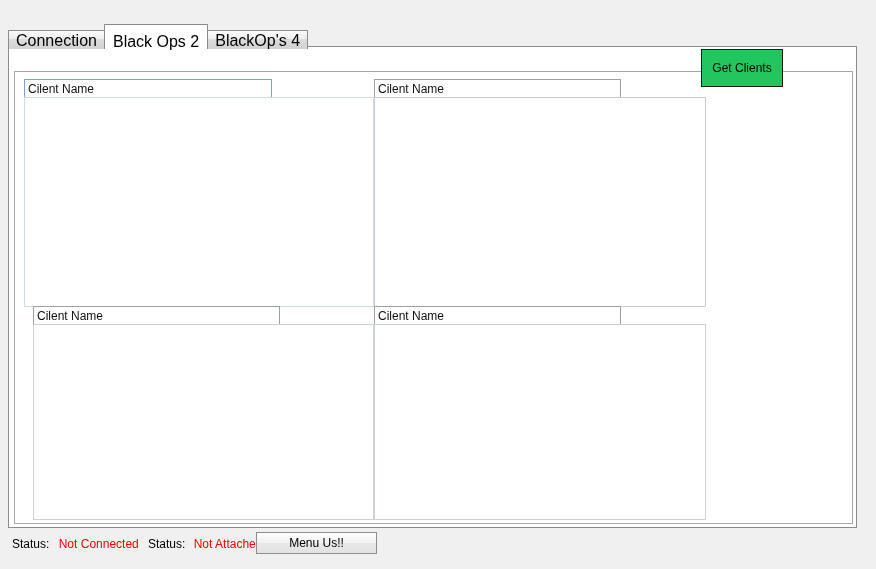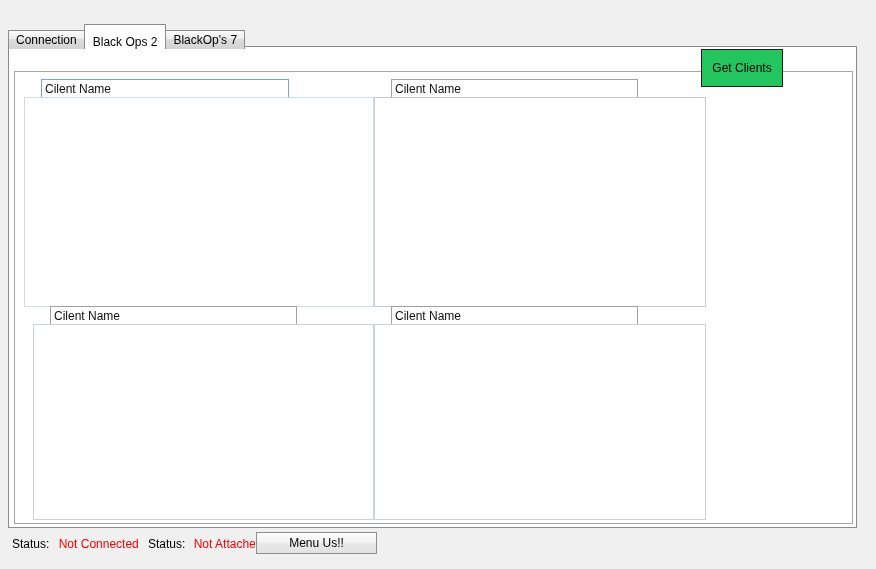--- a/index.html
+++ b/index.html
@@ -33,21 +33,21 @@
     height: 22px;
     display: flex;
     align-items: flex-end;
     z-index: 3;
   }
   .tab {
     height: 19px;
     line-height: 19px;
     padding: 0 7px;
     margin-right: -1px;
-    font-size: 12px;
+    font-size: 16px;
     box-sizing: border-box;
     border: 1px solid #8c8c8c;
     border-bottom: none;
     background: linear-gradient(to bottom, #fbfbfb 0%, #ececec 45%, #dcdcdc 46%, #d2d2d2 100%);
     color: #000;
     white-space: nowrap;
     position: relative;
     top: 2px;
     border-radius: 1px 1px 0 0;
   }
@@ -89,21 +89,21 @@
     border: 1px solid #a6a6a6;
     background: #ffffff;
   }
 
   
   .client-panel {
     position: absolute;
   }
   .client-textbox {
     position: absolute;
-    left: 17px;
+    left: 0;
     top: 0;
     height: 19px;
     box-sizing: border-box;
     background: #ffffff;
     font-family: "Liberation Sans", sans-serif;
     font-size: 12px;
     color: #111111;
     padding: 1px 6px 0 3px;
     line-height: 17px;
     white-space: nowrap;
@@ -169,21 +169,21 @@
 <div class="tabctl-outer">
 
   <div class="tabstrip">
     <div class="tab">
       <span>Connection</span>
     </div>
     <div class="tab selected">
       <span>Black Ops 2</span>
     </div>
     <div class="tab">
-      <span>BlackOp's 7</span>
+      <span>BlackOp's 4</span>
     </div>
   </div>
 
   <div class="tab-body-outer">
 
     <div class="tabctl-inner">
 
 
       <div class="tab-body-inner">
 

